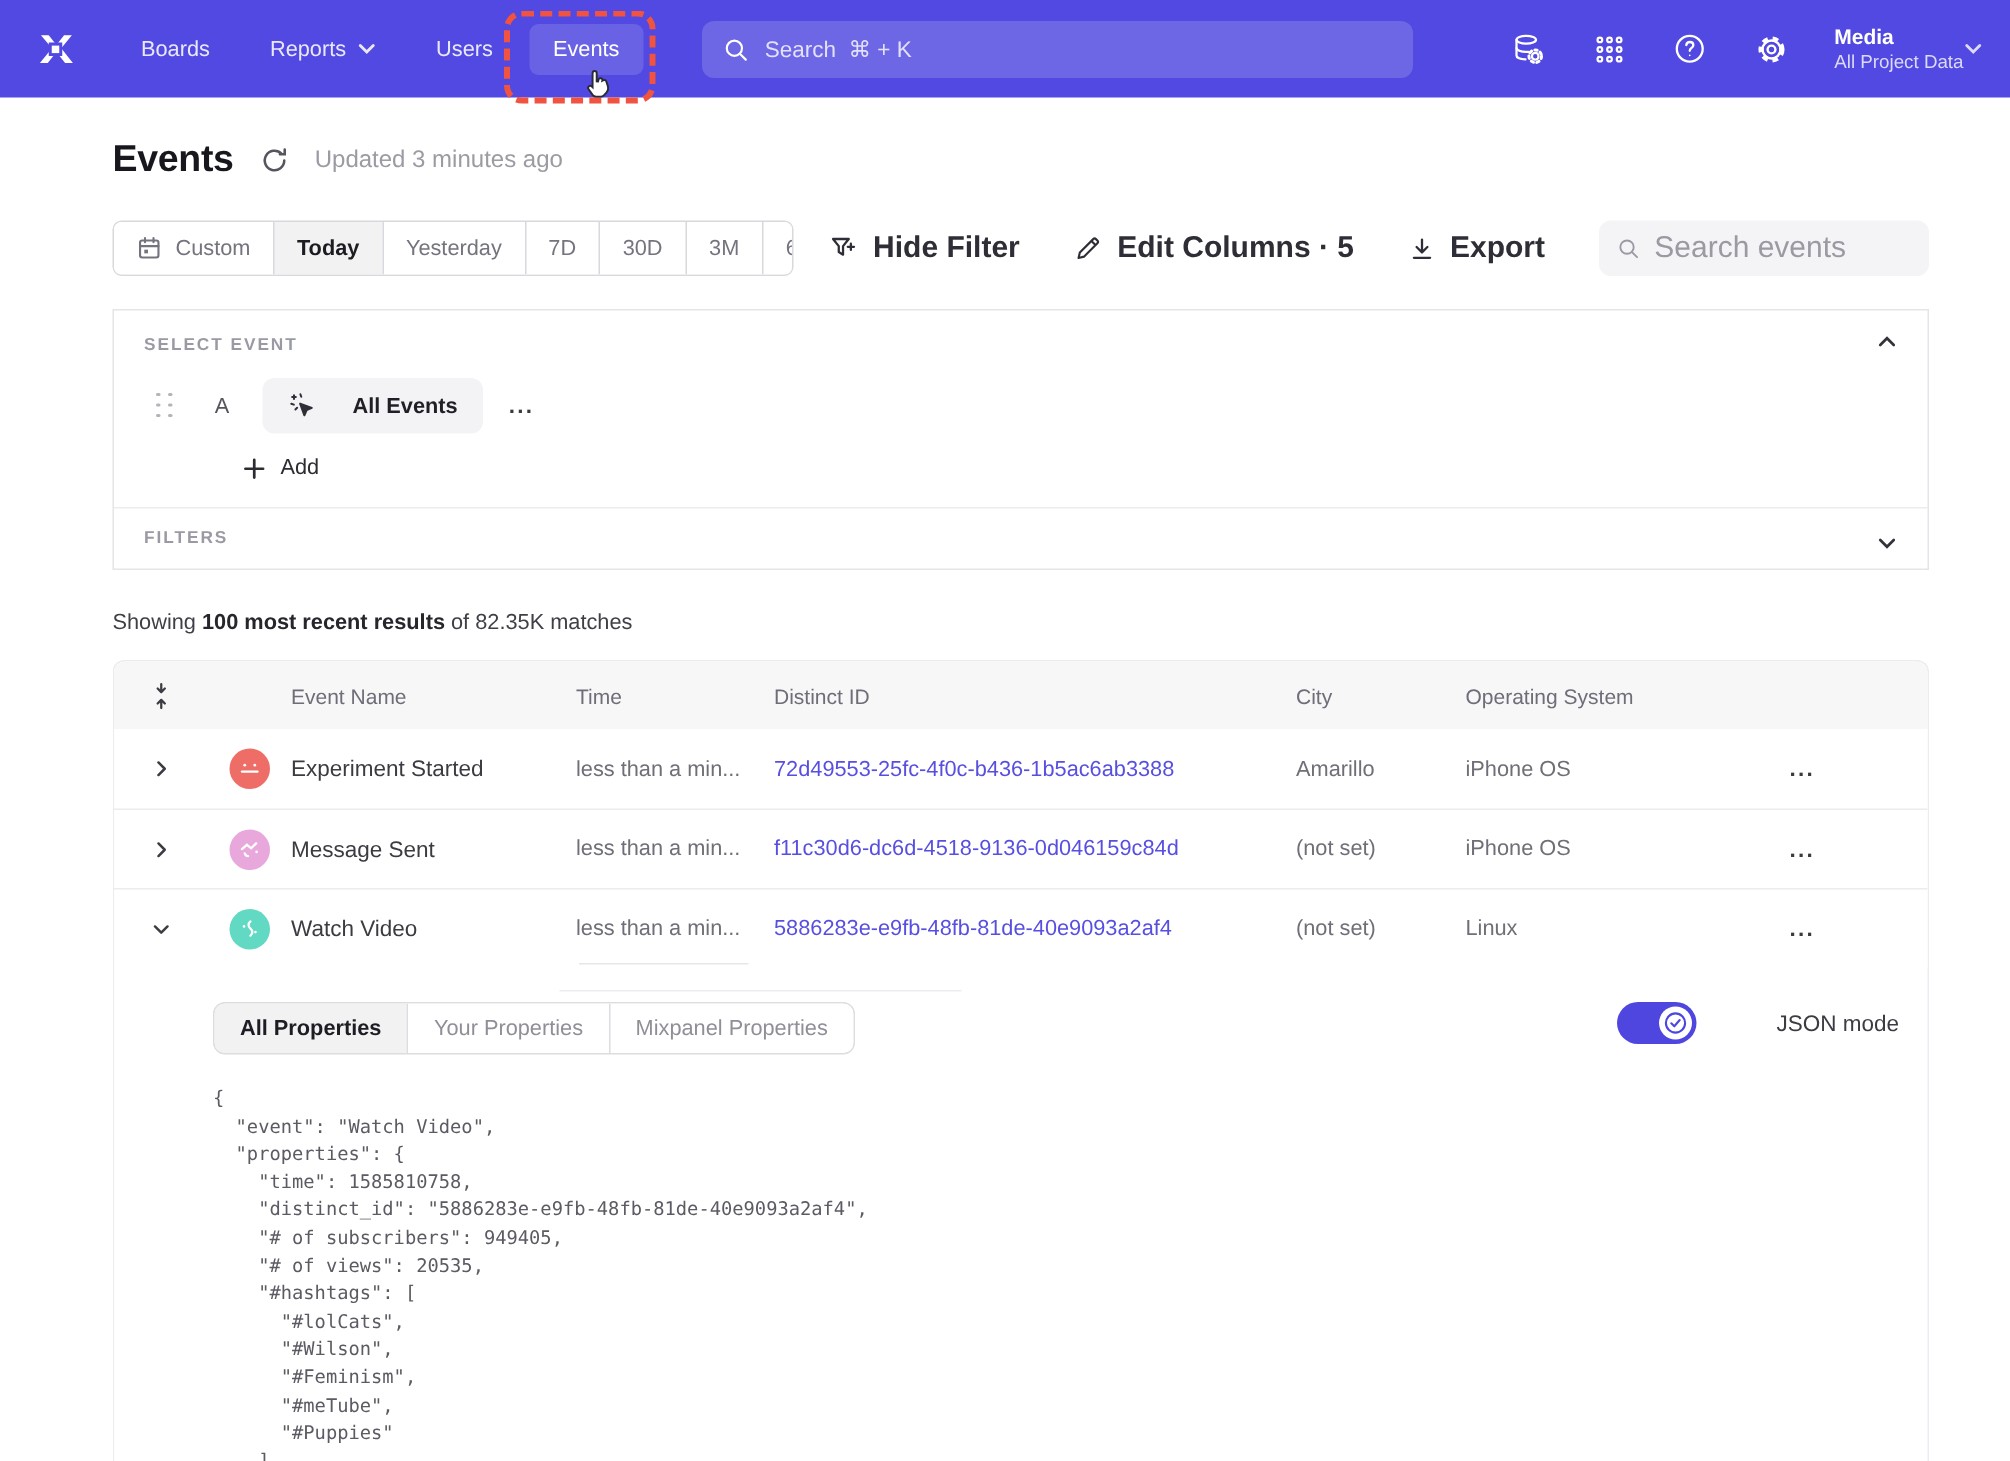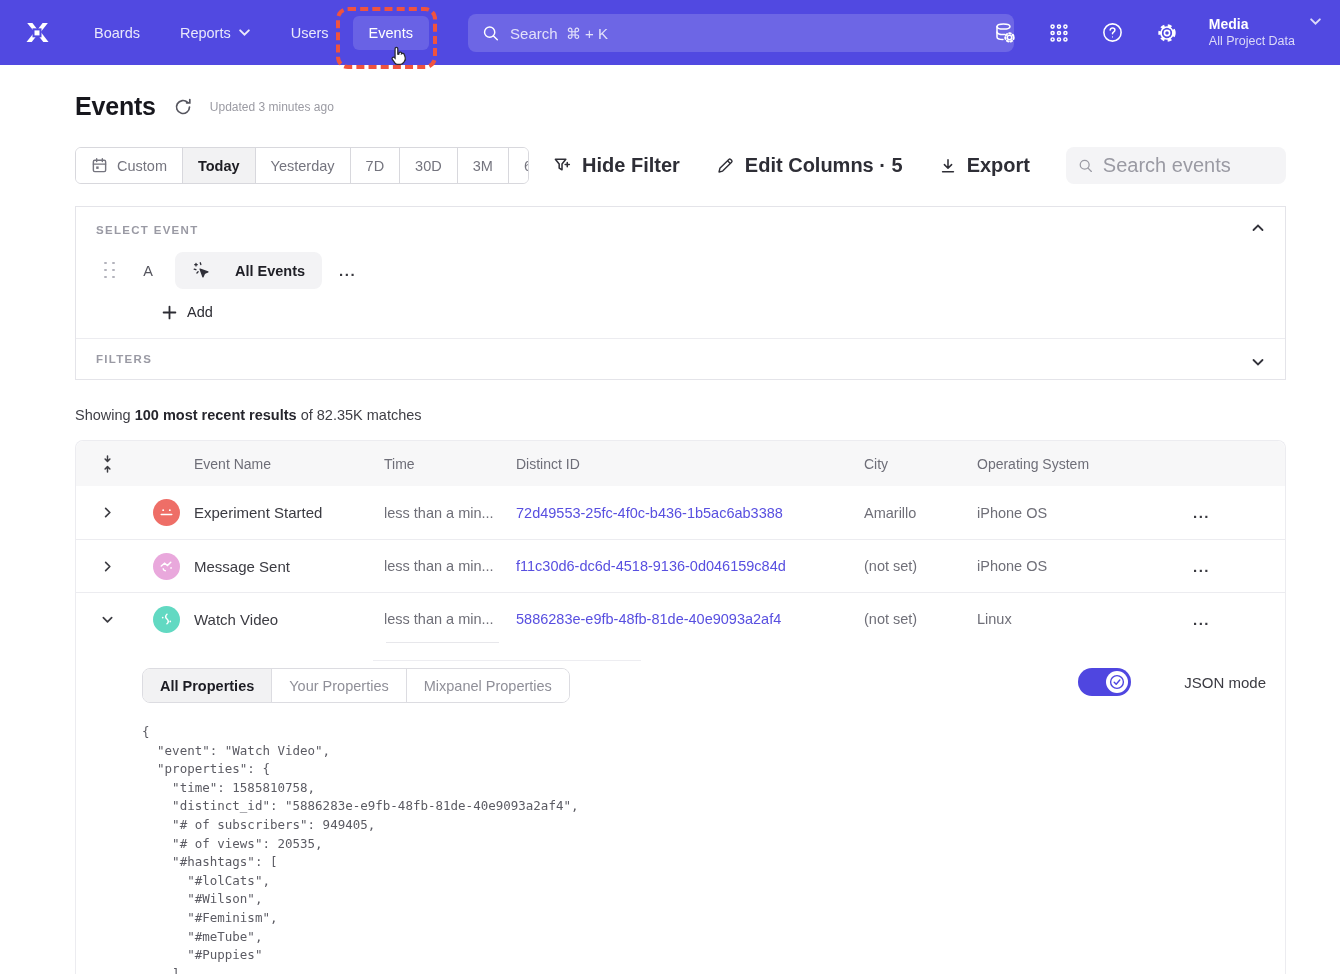--- a/index.html
+++ b/index.html
@@ -14,46 +14,46 @@
   .logo .x { font-weight:900; font-size:27px; line-height:28px; letter-spacing:-1px;
     color:#fff; transform:scaleX(1.25); display:block; text-align:center; }
   .logo .gap { position:absolute; left:50%; top:50%; width:9px; height:9px;
     transform:translate(-50%,-52%); background:#5149e1; }
   .logo .dot { position:absolute; left:50%; top:50%; width:5px; height:5px;
     transform:translate(-50%,-52%); background:#fff; }
   .nav-items { display:flex; align-items:center; gap:8px; }
   .nav-item { padding:9px 16px; font-size:14.5px; color:#e9e8fb; border-radius:6px;
     display:flex; align-items:center; gap:7px; cursor:default; white-space:nowrap; }
   .nav-item.active { background:rgba(255,255,255,0.14); color:#fff; }
-  .navsearch { position:absolute; left:468px; top:14px; width:546px; height:38px;
+  .navsearch { position:absolute; left:468px; top:14px; width:474px; height:38px;
     background:rgba(255,255,255,0.16); border-radius:8px; display:flex; align-items:center;
     padding:0 14px; gap:11px; }
   .navsearch input { background:transparent; border:none; outline:none; color:#fff;
     font-size:15px; width:100%; font-family:"Liberation Sans",sans-serif; }
   .navsearch input::placeholder { color:rgba(255,255,255,0.8); }
   .nav-right { position:absolute; right:0; top:0; height:65px; display:flex;
     align-items:center; gap:30px; padding-right:18px; }
   .nav-icon { width:24px; height:24px; display:flex; align-items:center; justify-content:center; }
-  .project { display:flex; align-items:flex-start; gap:14px; }
+  .project { display:flex; align-items:center; }
   .project .names { display:flex; flex-direction:column; line-height:1.3; }
   .project .pname { font-size:14px; font-weight:700; color:#fff; }
   .project .pscope { font-size:12.5px; color:#dcdaf8; }
 
   
   .highlight-box { position:absolute; left:336px; top:7px; width:101px; height:62px;
     border:4px dashed #f0533f; border-radius:12px; z-index:6; pointer-events:none; }
   .hand-cursor { position:absolute; left:388px; top:44px; width:22px; height:24px; z-index:7; }
 
   
   .main { position:absolute; top:65px; left:0; width:1340px; padding:0 54px 0 75px; }
 
   .title-row { margin-top:27px; display:flex; align-items:center; gap:17px; }
   .page-title { font-size:25px; font-weight:700; color:#17171d; letter-spacing:-0.2px; }
   .refresh-btn { width:20px; height:20px; color:#55555e; }
-  .updated { font-size:12px; color:#9b9ba3; }
+  .updated { font-size:16px; color:#9b9ba3; }
 
   .toolbar { margin-top:26px; display:flex; align-items:center; justify-content:space-between;gap:24px; }
   .seg { display:inline-flex; border:1px solid #d8d8dd; border-radius:6px; overflow:hidden; height:37px; }
   .seg-item { display:flex; align-items:center; gap:9px; padding:0 15px; font-size:14.5px;
     color:#74747e; border-left:1px solid #d8d8dd; background:#fff; cursor:default; }
   .seg-item:first-child { border-left:none; }
   .seg-item.active { background:#f2f2f3; color:#1c1c22; font-weight:700; }
   .tool-actions { display:flex; align-items:center; gap:36px; }
   .tool-btn { display:flex; align-items:center; gap:10px; font-size:20px; font-weight:600;
     color:#2e2e36; cursor:default; white-space:nowrap; }

